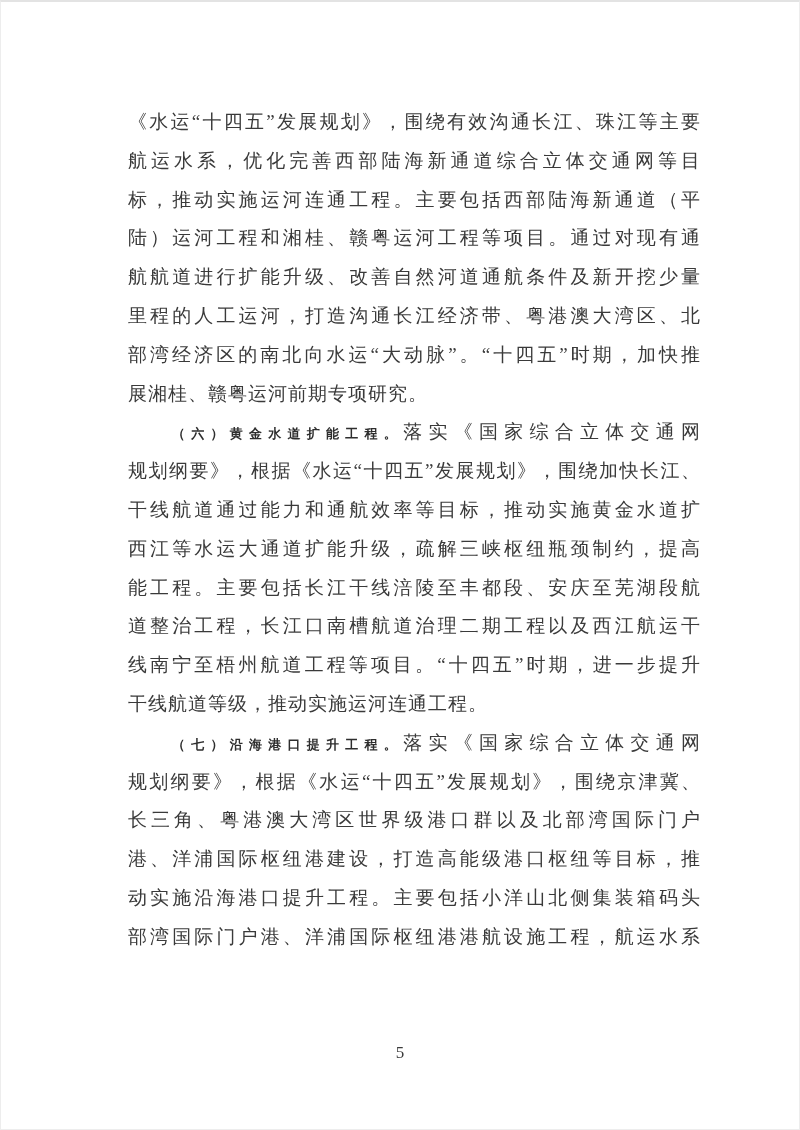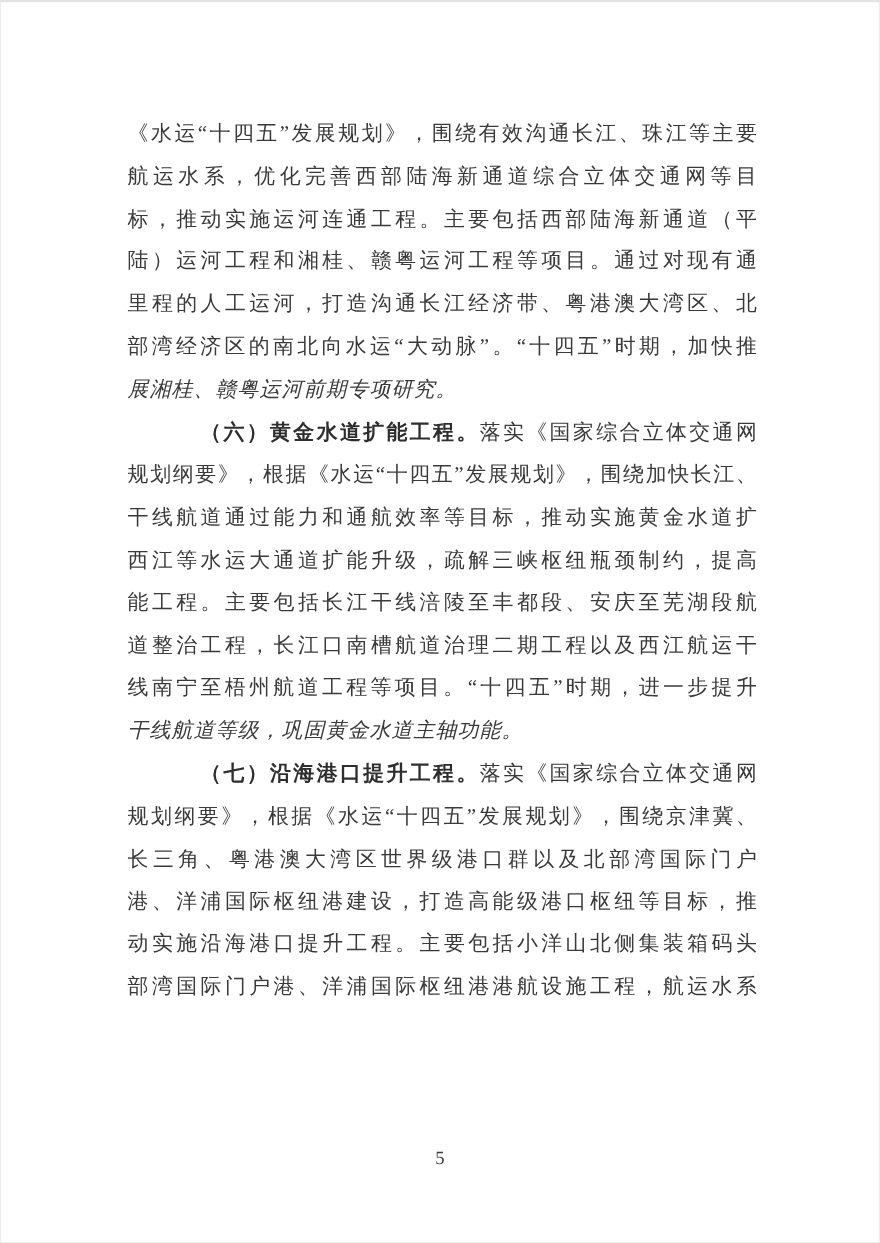--- a/index.html
+++ b/index.html
@@ -15,49 +15,47 @@
     background: #ffffff;
     box-sizing: border-box;
     border: 1px solid #ededed;
     border-top: 2px solid #e3e3e3;
     overflow: hidden;
     font-family: "Liberation Serif", "DejaVu Serif", serif;
     color: #3a3a3a;
   }
   .text-body {
     position: absolute;
-    left: 115px;
+    left: 127px;
     top: 101px;
     width: 573px;
   }
   .para {
     margin: 0;
   }
   .line {
     font-size: 19px;
     line-height: 38.8px;
     letter-spacing: 1px;
     text-align: justify;
     text-align-last: justify;
     height: 38.8px;
     overflow: hidden;
   }
   .line.end {
     text-align-last: left;
-    font-style: italic;
   }
   .line.indent {
     padding-left: 44px;
   }
   .lead {
     font-weight: bold;
     font-family: "Liberation Sans", "DejaVu Sans", sans-serif;
-    font-size: 19px;
+    font-size: 13px;
     color: #2e2e2e;
-    margin-left: 22px;
   }
   .page-number {
     position: absolute;
     left: 0;
     right: 0;
     top: 1041px;
     text-align: center;
     font-size: 17px;
     letter-spacing: 0;
     color: #3a3a3a;
@@ -66,33 +64,34 @@
 </head>
 <body>
 
 <div class="page">
   <div class="text-body">
       <div class="para">
         <div class="line">《水运“十四五”发展规划》，围绕有效沟通长江、珠江等主要</div>
         <div class="line">航运水系，优化完善西部陆海新通道综合立体交通网等目</div>
         <div class="line">标，推动实施运河连通工程。主要包括西部陆海新通道（平</div>
         <div class="line">陆）运河工程和湘桂、赣粤运河工程等项目。通过对现有通</div>
+        <div class="line">航航道进行扩能升级、改善自然河道通航条件及新开挖少量</div>
         <div class="line">里程的人工运河，打造沟通长江经济带、粤港澳大湾区、北</div>
         <div class="line">部湾经济区的南北向水运“大动脉”。“十四五”时期，加快推</div>
         <div class="line end">展湘桂、赣粤运河前期专项研究。</div>
       </div>
       <div class="para">
         <div class="line indent"><span class="lead">（六）黄金水道扩能工程。</span>落实《国家综合立体交通网</div>
         <div class="line">规划纲要》，根据《水运“十四五”发展规划》，围绕加快长江、</div>
         <div class="line">干线航道通过能力和通航效率等目标，推动实施黄金水道扩</div>
         <div class="line">西江等水运大通道扩能升级，疏解三峡枢纽瓶颈制约，提高</div>
         <div class="line">能工程。主要包括长江干线涪陵至丰都段、安庆至芜湖段航</div>
         <div class="line">道整治工程，长江口南槽航道治理二期工程以及西江航运干</div>
         <div class="line">线南宁至梧州航道工程等项目。“十四五”时期，进一步提升</div>
-        <div class="line end">干线航道等级，巩固黄金水道主轴功能。</div>
+        <div class="line end">干线航道等级，推动实施运河连通工程。</div>
       </div>
       <div class="para">
         <div class="line indent"><span class="lead">（七）沿海港口提升工程。</span>落实《国家综合立体交通网</div>
         <div class="line">规划纲要》，根据《水运“十四五”发展规划》，围绕京津冀、</div>
         <div class="line">长三角、粤港澳大湾区世界级港口群以及北部湾国际门户</div>
         <div class="line">港、洋浦国际枢纽港建设，打造高能级港口枢纽等目标，推</div>
         <div class="line">动实施沿海港口提升工程。主要包括小洋山北侧集装箱码头</div>
         <div class="line">部湾国际门户港、洋浦国际枢纽港港航设施工程，航运水系</div>
       </div>
     </div>

